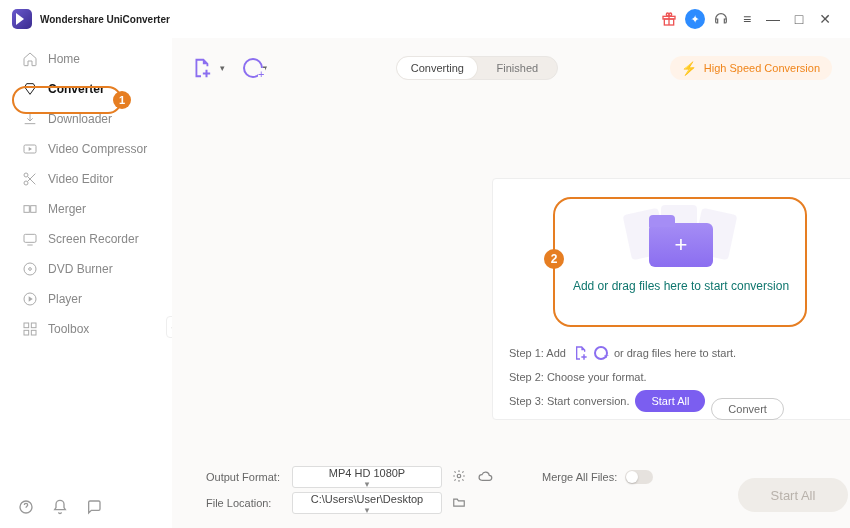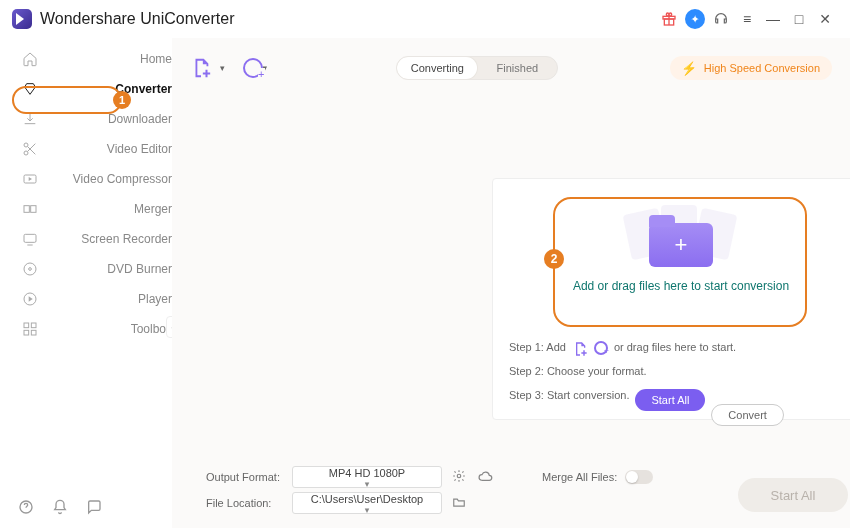--- a/index.html
+++ b/index.html
@@ -1,29 +1,29 @@
 <!DOCTYPE html>
 <html><head>
 <meta charset="utf-8">
 <style>
 * { box-sizing: border-box; margin: 0; padding: 0; font-family: -apple-system, "Segoe UI", Arial, sans-serif; }
 body { width: 850px; height: 528px; background: #fff; overflow: hidden; position: relative; }
 
 .titlebar { height: 38px; display: flex; align-items: center; padding: 0 12px; }
 .logo { width: 20px; height: 20px; background: linear-gradient(135deg,#6a5acd,#3a2b8f); border-radius: 5px; position: relative; }
 .logo::after { content: ""; position: absolute; left: 4px; top: 4px; width: 0; height: 0; border-left: 8px solid #fff; border-top: 6px solid transparent; border-bottom: 6px solid transparent; }
-.appname { margin-left: 8px; font-size: 16px; color: #222; font-weight: 400; }
+.appname { margin-left: 8px; font-size: 10px; color: #222; font-weight: 700; }
 .title-spacer { flex: 1; }
 .title-icon { width: 26px; height: 26px; display: flex; align-items: center; justify-content: center; color: #555; font-size: 14px; cursor: pointer; }
 .gift { color: #e55; }
 .user-badge { width: 20px; height: 20px; border-radius: 50%; background: #2d8cff; color: #fff; font-size: 11px; display: flex; align-items: center; justify-content: center; }
 
 .app-body { display: flex; height: 490px; }
 .sidebar { width: 172px; padding-top: 6px; position: relative; }
-.side-item { display: flex; align-items: center; height: 30px; padding-left: 22px; font-size: 12px; color: #888; cursor: pointer; gap: 10px; justify-content: space-between; }
+.side-item { display: flex; align-items: center; height: 30px; padding-left: 22px; font-size: 12px; color: #888; cursor: pointer; gap: 10px; }
 .side-item.active { color: #111; font-weight: 700; }
 .side-icon { width: 16px; height: 16px; display: flex; align-items: center; justify-content: center; }
 .side-icon svg { width: 16px; height: 16px; stroke: #aaa; fill: none; stroke-width: 1.5; }
 .side-item.active .side-icon svg { stroke: #222; }
 
 .active-halo { position: absolute; left: 12px; top: 48px; width: 110px; height: 28px; border: 2px solid #e67e22; border-radius: 14px; pointer-events: none; }
 .badge1 { position: absolute; left: 113px; top: 53px; width: 18px; height: 18px; background: #e67e22; border-radius: 50%; color: #fff; font-size: 11px; font-weight: 700; display: flex; align-items: center; justify-content: center; }
 
 .collapse-btn { position: absolute; left: 166px; top: 278px; width: 14px; height: 22px; background: #fff; border: 1px solid #eee; border-radius: 4px; display: flex; align-items: center; justify-content: center; font-size: 10px; color: #888; cursor: pointer; }
 
@@ -51,21 +51,21 @@
 .ghost { position: absolute; width: 36px; height: 46px; background: #f1eef8; border-radius: 4px; opacity: .7; }
 .g1 { left: 6px; top: 6px; transform: rotate(-12deg); }
 .g2 { left: 40px; top: 0; }
 .g3 { left: 76px; top: 6px; transform: rotate(12deg); }
 .folder { position: absolute; left: 28px; top: 18px; width: 64px; height: 44px; background: linear-gradient(#a58df5,#8b6ef0); border-radius: 6px; }
 .folder::before { content: ""; position: absolute; left: 0; top: -8px; width: 26px; height: 12px; background: #a58df5; border-radius: 4px 4px 0 0; }
 .folder-plus { position: absolute; left: 50%; top: 50%; transform: translate(-50%,-50%); color: #fff; font-size: 22px; font-weight: 300; }
 .drop-text { margin-top: 14px; font-size: 12px; color: #0f766e; }
 
 .steps { position: absolute; left: 16px; top: 162px; font-size: 11px; color: #666; }
-.step-row { display: flex; height: 24px; gap: 6px; }
+.step-row { display: flex; align-items: center; height: 24px; gap: 6px; }
 .mini-file { width: 16px; height: 16px; }
 .mini-disc { width: 14px; height: 14px; border: 2px solid #8b6ef0; border-radius: 50%; position: relative; }
 .mini-disc::after { content: "+"; position: absolute; right: -3px; bottom: -3px; font-size: 9px; color: #8b6ef0; }
 .btn-primary { background: #7b5ef0; color: #fff; border: none; border-radius: 12px; height: 22px; padding: 0 16px; font-size: 11px; cursor: pointer; }
 .btn-outline { background: #fff; color: #666; border: 1px solid #ccc; border-radius: 12px; height: 22px; padding: 0 16px; font-size: 11px; cursor: pointer; margin-top: 15px; }
 
 .bottombar { position: absolute; left: 16px; bottom: 0; width: 100%; padding: 8px 18px 12px 18px; }
 .brow { display: flex; align-items: center; height: 26px; font-size: 11px; color: #666; gap: 8px; }
 .blabel { width: 78px; }
 .bselect { width: 150px; height: 22px; border: 1px solid #ddd; border-radius: 3px; background: #fff; display: flex; align-items: center; padding: 0 8px; justify-content: space-between; cursor: pointer; color: #444; flex-direction: column; }
@@ -129,35 +129,35 @@
       <span class="side-icon">
           <svg viewBox="0 0 24 24">
             <path d="M12 3v12m0 0l-4-4m4 4l4-4M4 19h16"></path>
           </svg>
         </span>
       <span>Downloader</span>
     </div>
     <div class="side-item">
       <span class="side-icon">
           <svg viewBox="0 0 24 24">
+            <rect x="3" y="6" width="18" height="12" rx="2"></rect>
+            <path d="M10 9l5 3-5 3z" fill="#aaa" stroke="none"></path>
+          </svg>
+        </span>
+      <span>Video Compressor</span>
+    </div>
+    <div class="side-item">
+      <span class="side-icon">
+          <svg viewBox="0 0 24 24">
             <circle cx="6" cy="6" r="3"></circle>
             <circle cx="6" cy="18" r="3"></circle>
             <path d="M20 4L8.5 15.5M20 20L8.5 8.5"></path>
           </svg>
         </span>
       <span>Video Editor</span>
-    </div>
-    <div class="side-item">
-      <span class="side-icon">
-          <svg viewBox="0 0 24 24">
-            <rect x="3" y="6" width="18" height="12" rx="2"></rect>
-            <path d="M10 9l5 3-5 3z" fill="#aaa" stroke="none"></path>
-          </svg>
-        </span>
-      <span>Video Compressor</span>
     </div>
     <div class="side-item">
       <span class="side-icon">
           <svg viewBox="0 0 24 24">
             <rect x="3" y="7" width="8" height="10"></rect>
             <rect x="13" y="7" width="8" height="10"></rect>
           </svg>
         </span>
       <span>Merger</span>
     </div>

